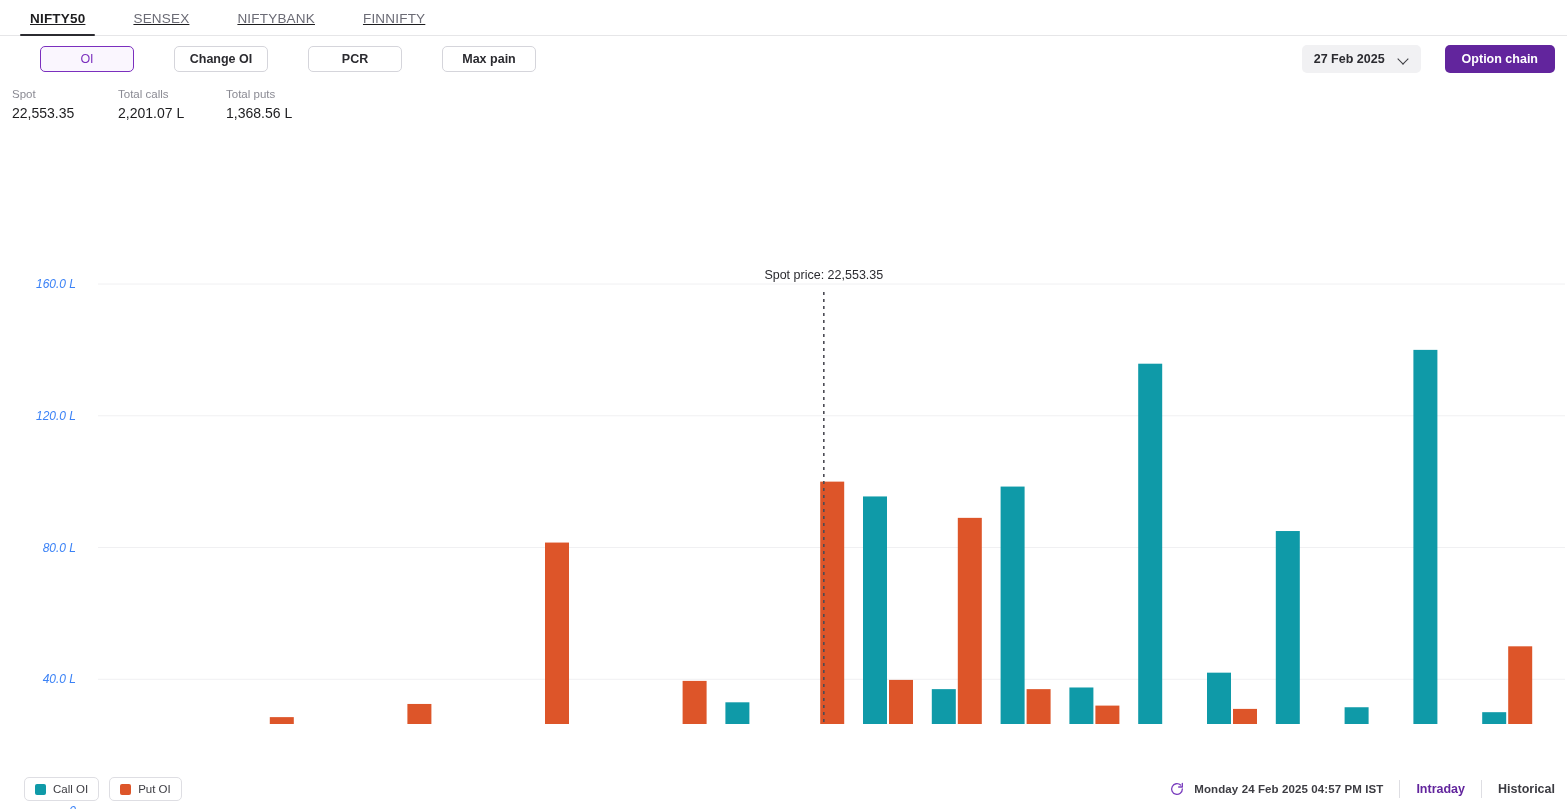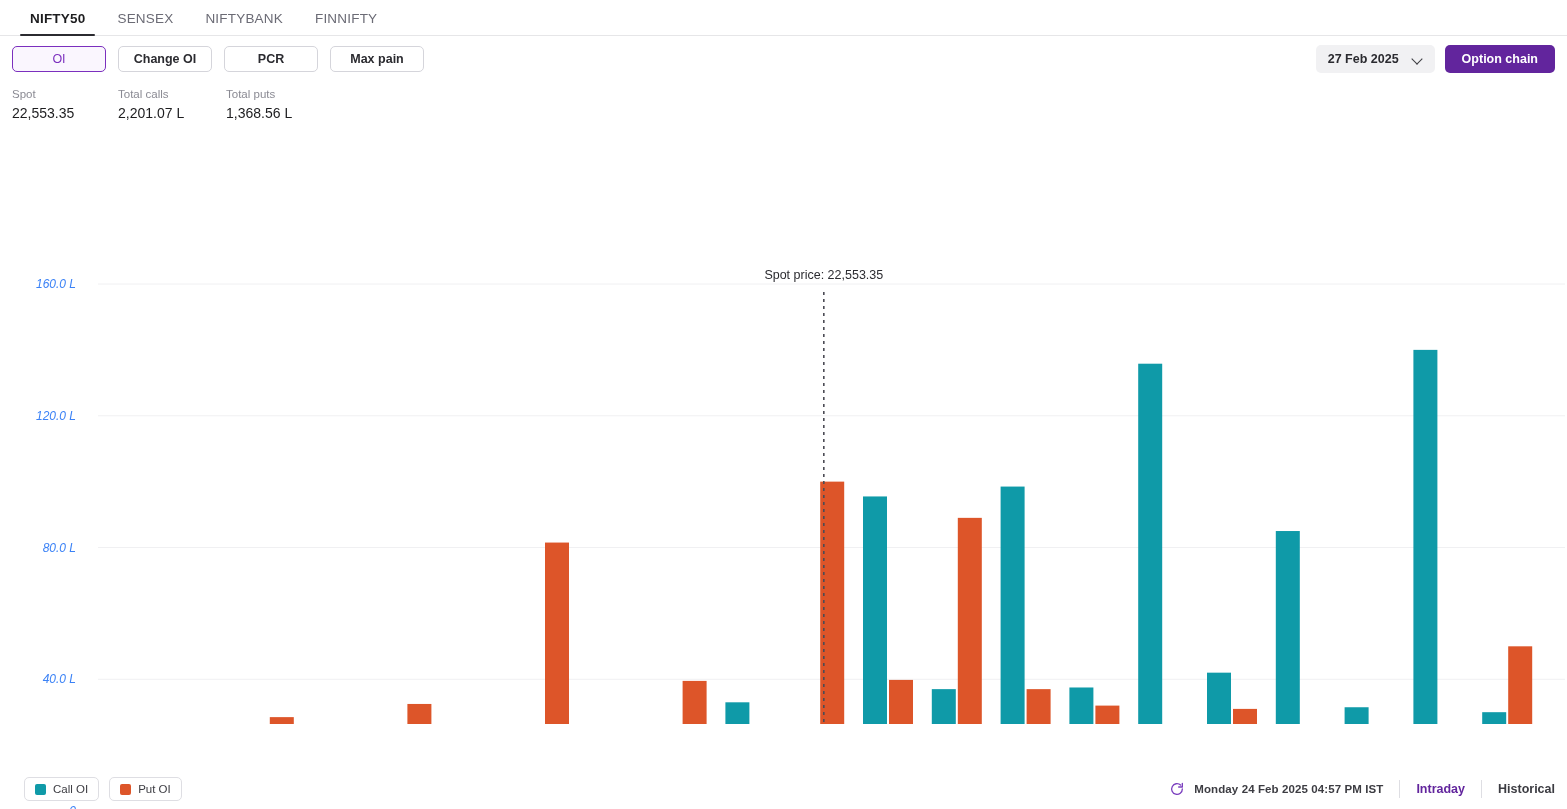--- a/index.html
+++ b/index.html
@@ -11,21 +11,22 @@
     color: #1d1d1f;
     overflow: hidden;
   }
   #app { position: relative; width: 1567px; height: 809px; }
 
   
   .index-tabs {
     display: flex; align-items: flex-end;
     height: 36px; padding: 0 0 0 14px;
     border-bottom: 1px solid #e6e6e8;
-    gap: 0;
+    gap: 16px;
+    text-decoration: underline;
   }
   .index-tab {
     font-size: 13.5px; color: #6b6b75; letter-spacing: .2px;
     padding: 0 16px 9px 16px; cursor: pointer;
     background: none; border: none; position: relative;
     font-family: "Liberation Sans", sans-serif;
   }
   .index-tab.active { color: #1d1d1f; font-weight: bold; }
   .index-tab.active::after {
     content: ""; position: absolute; left: 6px; right: 6px; bottom: -1px;
@@ -37,29 +38,29 @@
     display: flex; align-items: center;
     height: 42px; padding: 0 12px 0 12px; margin-top: 2px;
     position: relative;
   }
   .seg-btn {
     height: 26px; min-width: 94px; padding: 0 13px;
     border: 1px solid #d5d5db; border-radius: 5px;
     background: #ffffff; color: #2b2b30;
     font-size: 12.5px; font-weight: bold; cursor: pointer;
     margin-right: 12px; font-family: "Liberation Sans", sans-serif;
-    display: flex; align-items: center; justify-content: center;
+    display: flex; align-items: center; justify-content: center; margin-left: 28px;
   }
   .seg-btn.active {
     border-color: #7b2fbe; color: #7b2fbe; background: #faf6fe;
     font-weight: normal;
   }
   .toolbar-right {
     position: absolute; right: 12px; top: 0;
-    height: 42px; display: flex; align-items: center; gap: 10px; justify-content: center;
+    height: 42px; display: flex; align-items: center; gap: 24px; justify-content: center;
   }
   .date-select {
     height: 28px; padding: 0 12px; border-radius: 5px;
     background: #f1f1f3; border: none; color: #2b2b30;
     font-size: 12.5px; font-weight: bold; cursor: pointer;
     display: flex; align-items: center; gap: 14px;
     font-family: "Liberation Sans", sans-serif;
   }
   .chev { display: inline-block; width: 10px; height: 10px; position: relative; }
   .chev::before {

